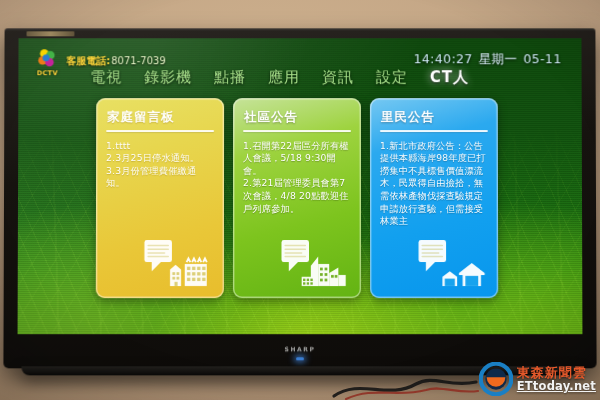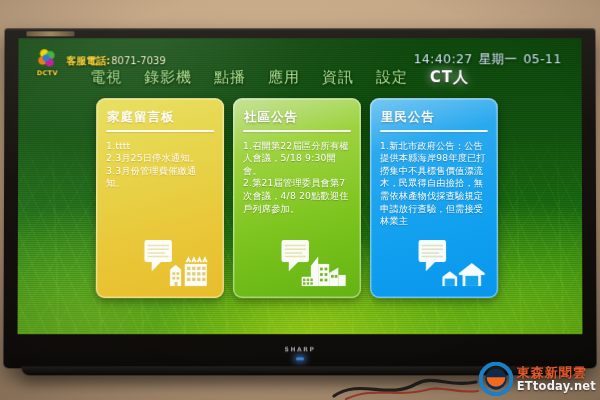--- a/index.html
+++ b/index.html
@@ -211,20 +211,21 @@
   }
   #wm-badge{ width:34px; height:34px; flex:0 0 34px; }
   #wm-text{ line-height:1.05; }
   #wm-cn{
     color:#e4582a; font-size:13px; font-weight:bold; letter-spacing:1px;
     text-shadow:0 1px 2px rgba(0,0,0,.45);
   }
   #wm-en{
     color:#f2f2f2; font-size:11.5px; font-weight:bold; letter-spacing:.2px;
     text-shadow:0 1px 2px rgba(0,0,0,.55);
+    text-decoration:underline;
   }
 
   
   #cable{
     position:absolute; left:330px; bottom:0; width:150px; height:30px;
     z-index:2;
   }
 </style>
 </head>
 <body>

